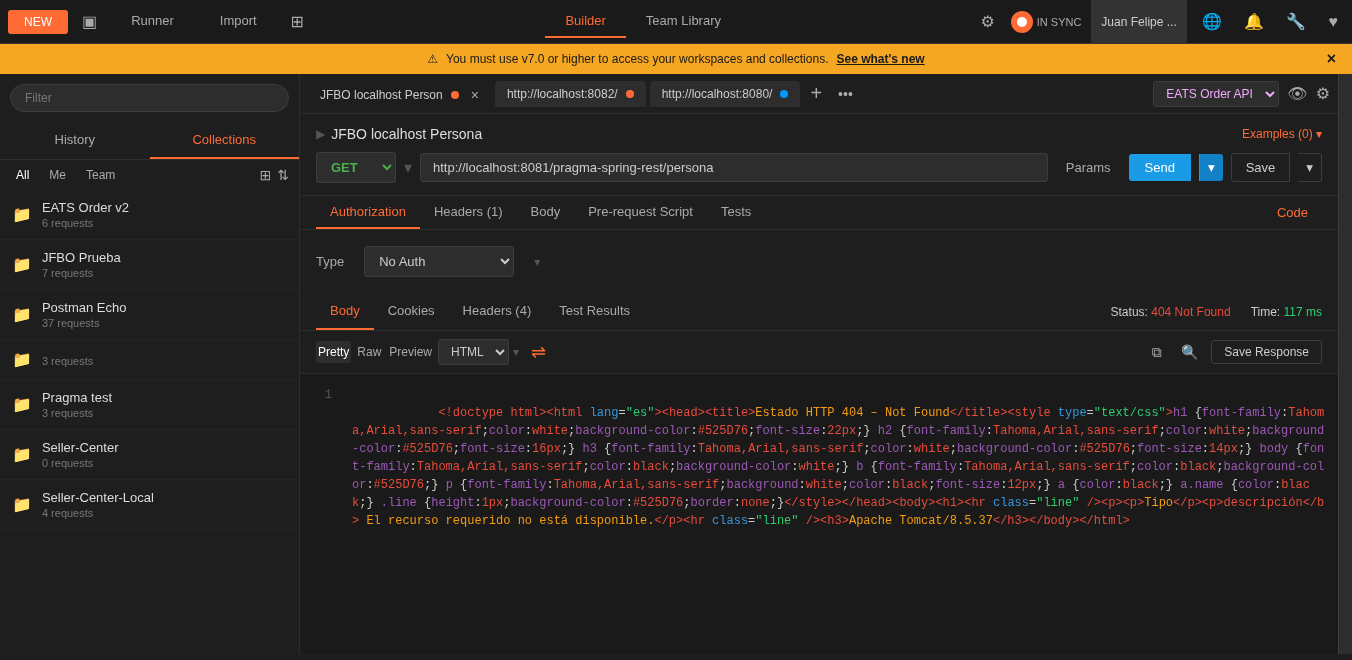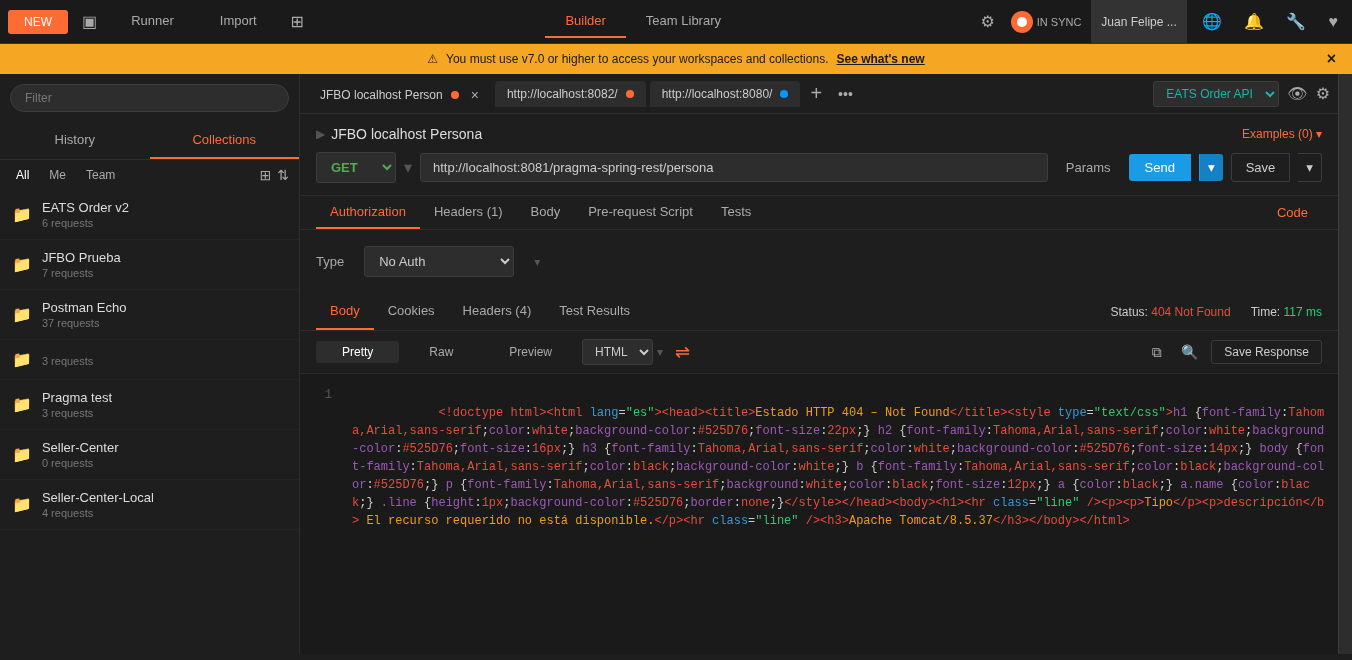--- a/index.html
+++ b/index.html
@@ -54,21 +54,21 @@
     
     .tabs-bar { display: flex; align-items: center; background: #1e1e1e; border-bottom: 1px solid #2d2d2d; padding: 0 8px; height: 40px; gap: 4px; }
     .request-tab { display: flex; align-items: center; background: #2d2d2d; border-radius: 4px 4px 0 0; padding: 6px 12px; gap: 8px; cursor: pointer; font-size: 12px; color: #ccc; min-width: 140px; }
     .request-tab.active { background: #1e1e1e; border-top: 2px solid transparent; }
     .tab-dot { width: 8px; height: 8px; border-radius: 50%; background: #ff6b35; }
     .tab-dot.blue { background: #0099ff; }
     .tab-close { background: transparent; border: none; color: #aaa; cursor: pointer; font-size: 14px; margin-left: 4px; }
     .tab-add { background: transparent; border: none; color: #aaa; cursor: pointer; font-size: 20px; padding: 0 6px; }
     .tab-more { background: transparent; border: none; color: #aaa; cursor: pointer; font-size: 14px; padding: 0 6px; }
     .tabs-right { margin-left: auto; display: flex; align-items: center; gap: 8px; }
-    .env-select { background: #2d2d2d; border: 1px solid #3d3d3d; border-radius: 3px; color: #14b8a6; padding: 4px 8px; font-size: 12px; cursor: pointer; }
+    .env-select { background: #2d2d2d; border: 1px solid #3d3d3d; border-radius: 3px; color: #f0abfc; padding: 4px 8px; font-size: 12px; cursor: pointer; }
     .env-icon { background: transparent; border: none; color: #aaa; cursor: pointer; font-size: 16px; }
 
     
     .request-area { padding: 12px 16px; border-bottom: 1px solid #2d2d2d; }
     .request-title-row { display: flex; align-items: center; margin-bottom: 10px; }
     .request-title { color: #ddd; font-size: 14px; font-weight: 500; }
     .examples-link { margin-left: auto; color: #ff6b35; font-size: 12px; cursor: pointer; }
     .request-method-bar { display: flex; align-items: center; gap: 8px; }
     .method-select { background: #2d2d2d; border: 1px solid #3d3d3d; border-radius: 3px; color: #4caf50; padding: 6px 10px; font-size: 13px; font-weight: bold; cursor: pointer; min-width: 80px; }
     .url-input { flex: 1; background: #2d2d2d; border: 1px solid #3d3d3d; border-radius: 3px; color: #ccc; padding: 6px 12px; font-size: 13px; outline: none; }
@@ -95,21 +95,21 @@
     .response-area { flex: 1; display: flex; flex-direction: column; overflow: hidden; }
     .response-tabs-bar { display: flex; align-items: center; border-bottom: 1px solid #2d2d2d; padding: 0 16px; }
     .res-tab { padding: 10px 14px; cursor: pointer; color: #aaa; font-size: 13px; border-bottom: 2px solid transparent; }
     .res-tab.active { color: #ff6b35; border-bottom: 2px solid #ff6b35; }
     .response-status { margin-left: auto; display: flex; gap: 20px; align-items: center; font-size: 12px; }
     .status-value { color: #e74c3c; font-weight: 500; }
     .time-value { color: #2ecc71; font-weight: 500; }
 
     
     .response-body-bar { display: flex; align-items: center; padding: 6px 16px; border-bottom: 1px solid #2d2d2d; gap: 4px; }
-    .body-format-btn { background: transparent; border: none; color: #aaa; padding: 4px 26px; cursor: pointer; font-size: 12px; border-radius: 3px; }
+    .body-format-btn { background: transparent; border: none; color: #aaa; padding: 4px 2px; cursor: pointer; font-size: 12px; border-radius: 3px; }
     .body-format-btn.active { background: #2d2d2d; color: #fff; }
     .body-lang-select { background: #2d2d2d; border: 1px solid #3d3d3d; border-radius: 3px; color: #ccc; padding: 4px 8px; font-size: 12px; cursor: pointer; }
     .wrap-btn { background: transparent; border: none; color: #ff6b35; font-size: 18px; padding: 4px 8px; cursor: pointer; }
     .body-actions { margin-left: auto; display: flex; gap: 4px; align-items: center; }
     .copy-btn, .search-btn { background: transparent; border: none; color: #aaa; cursor: pointer; font-size: 14px; padding: 4px 8px; }
     .save-response-btn { background: transparent; border: 1px solid #3d3d3d; color: #ccc; padding: 4px 12px; border-radius: 3px; cursor: pointer; font-size: 12px; }
 
     
     .code-view { flex: 1; background: #1a1a1a; padding: 12px 0; overflow-y: auto; font-family: 'Courier New', monospace; font-size: 12px; display: flex; }
     .line-numbers { padding: 0 12px; color: #555; text-align: right; user-select: none; min-width: 44px; }

